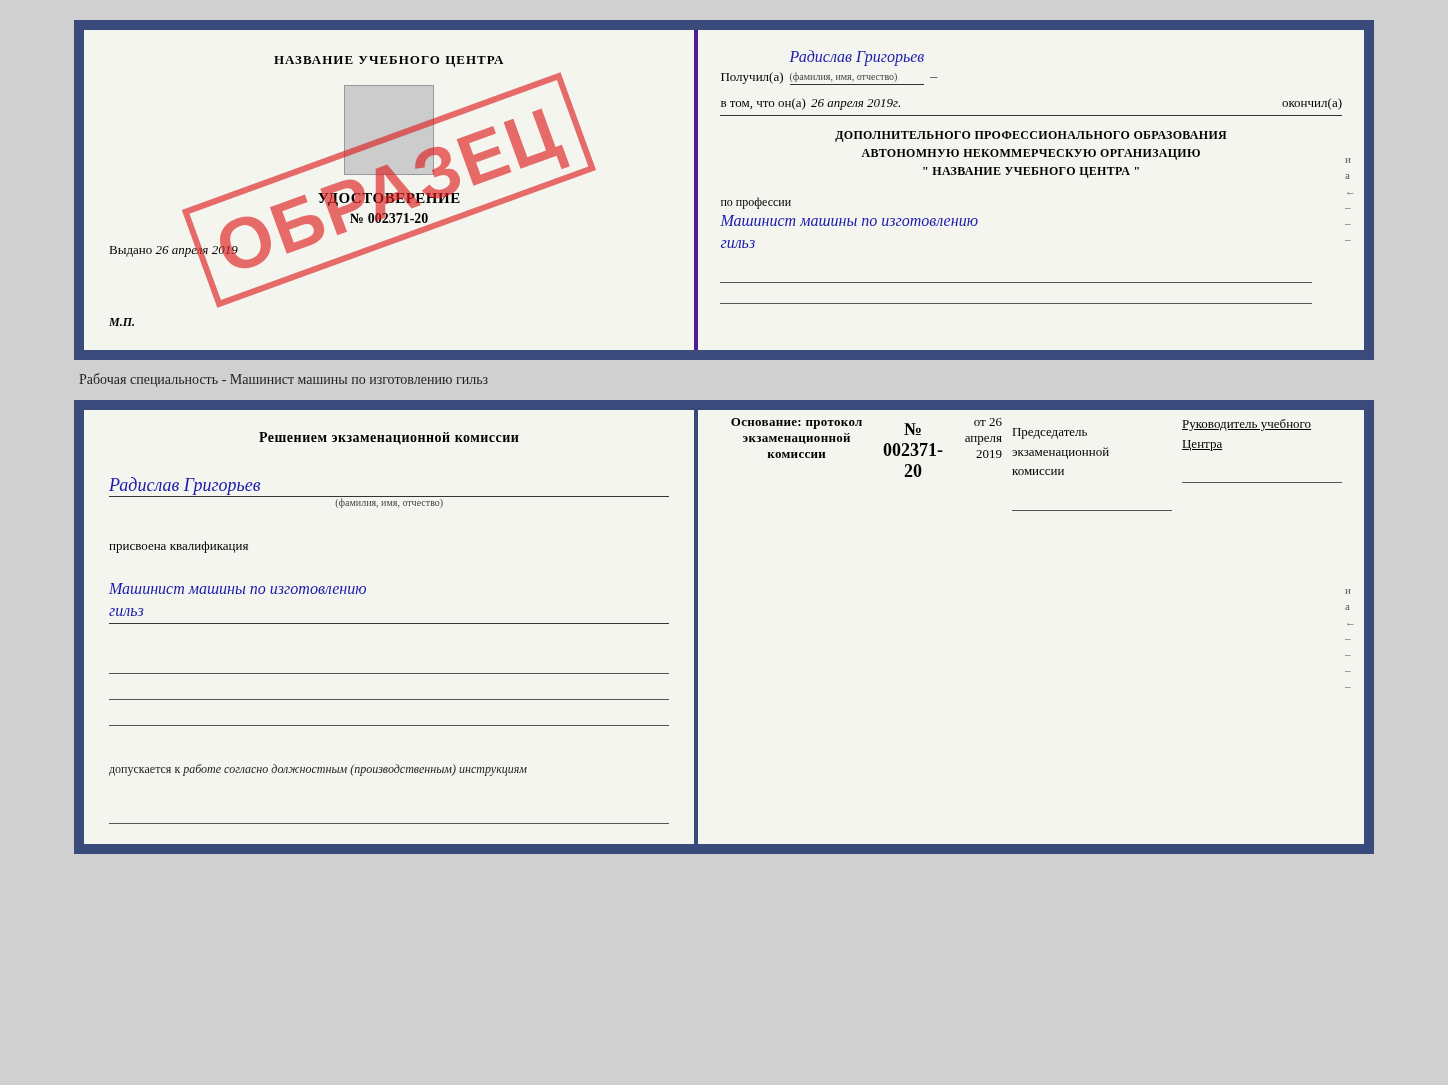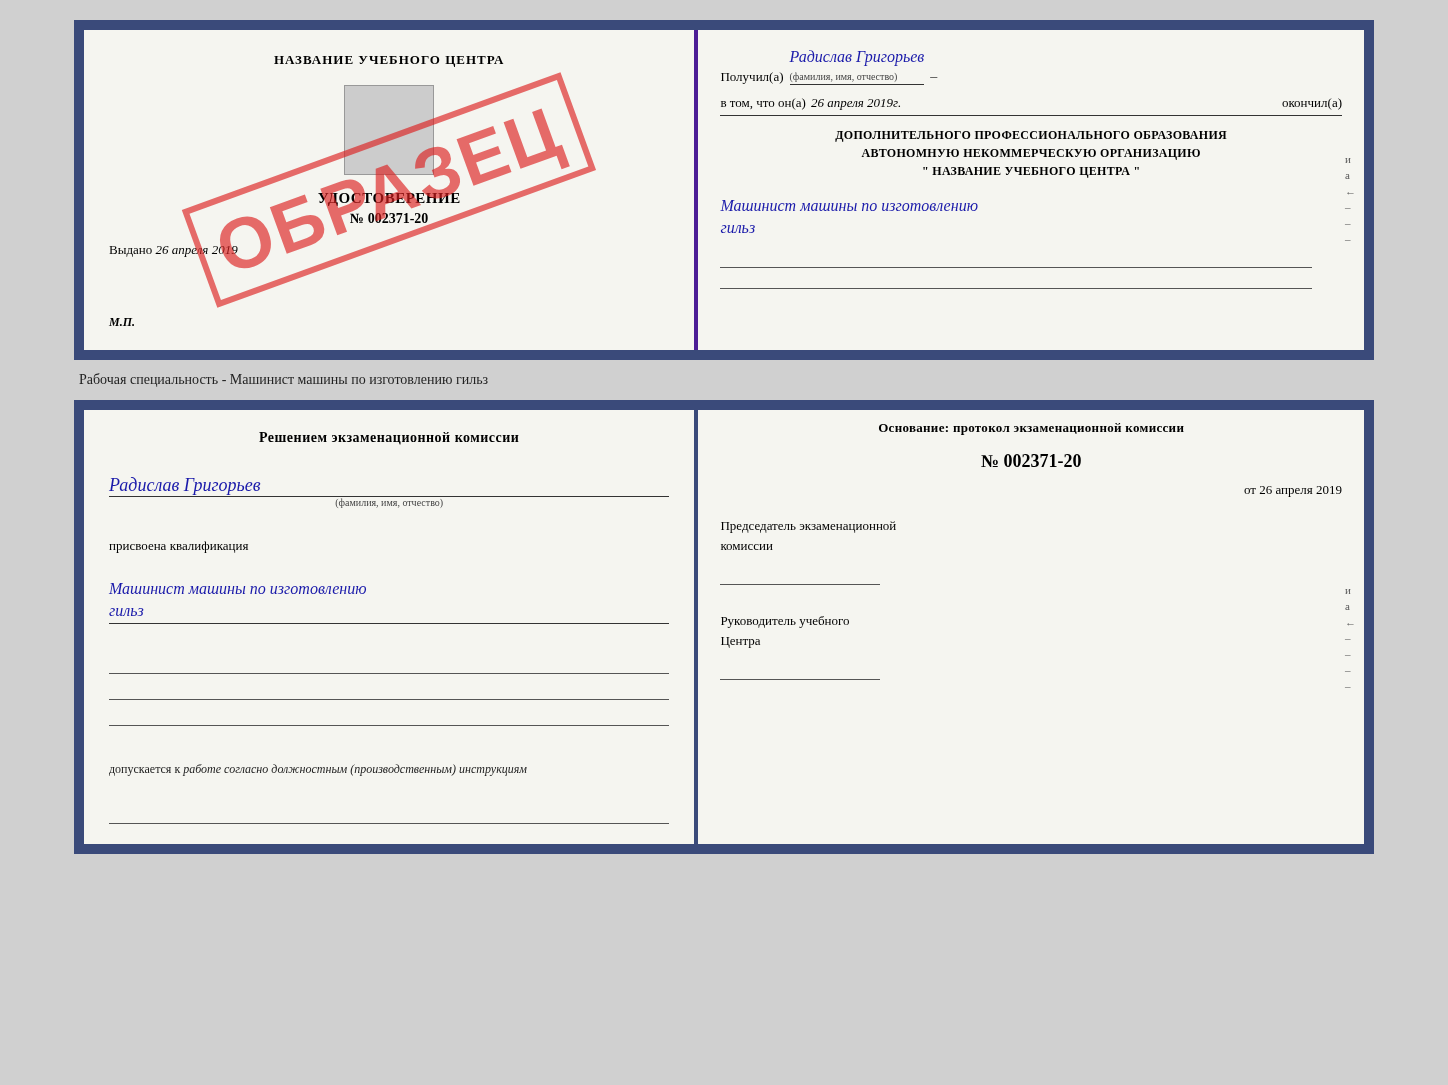--- a/index.html
+++ b/index.html
@@ -246,23 +246,23 @@
       width: 48%;
       border-right: 4px solid #3a4a7a;
       padding: 20px 25px;
       display: flex;
       flex-direction: column;
       gap: 24px;
     }
 
     .bottom-right {
       width: 52%;
-      padding: 10px 22px;
-      display: flex;
-      flex-direction: column;
+      padding: 4px 22px;
+      display: flex;
+      flex-direction: row;
       gap: 10px;
       position: relative;
     }
 
     .resheniyem-text {
       font-size: 14px;
       font-weight: bold;
       text-align: center;
       letter-spacing: 0.5px;
     }
@@ -346,22 +346,23 @@
 
     .podpis-line {
       border-bottom: 1px solid #555;
       width: 160px;
       height: 25px;
       margin-top: 5px;
     }
 
     .rukovoditel-block {
       font-size: 13px;
-      margin-top: 16px;
+      margin-top: 0;
       line-height: 1.5;
+      text-decoration: underline;
     }
 
     .bottom-right-side {
       position: absolute;
       right: 8px;
       top: 50%;
       transform: translateY(-40%);
       display: flex;
       flex-direction: column;
       gap: 4px;
@@ -419,20 +420,21 @@
         <span class="okончил-text">окончил(а)</span>
       </div>
 
       <div class="avt-block">
         <div>ДОПОЛНИТЕЛЬНОГО ПРОФЕССИОНАЛЬНОГО ОБРАЗОВАНИЯ</div>
         <div>АВТОНОМНУЮ НЕКОММЕРЧЕСКУЮ ОРГАНИЗАЦИЮ</div>
         <div>"  НАЗВАНИЕ УЧЕБНОГО ЦЕНТРА  "</div>
       </div>
 
       <div class="po-professii-block">
+        <div>по профессии</div>
         <div class="qualification-text">
           <span>Машинист машины по изготовлению</span><br>
           <span>гильз</span>
         </div>
       </div>
 
       <div class="right-lines">
         <div class="right-line"></div>
         <div class="right-line"></div>
       </div>

